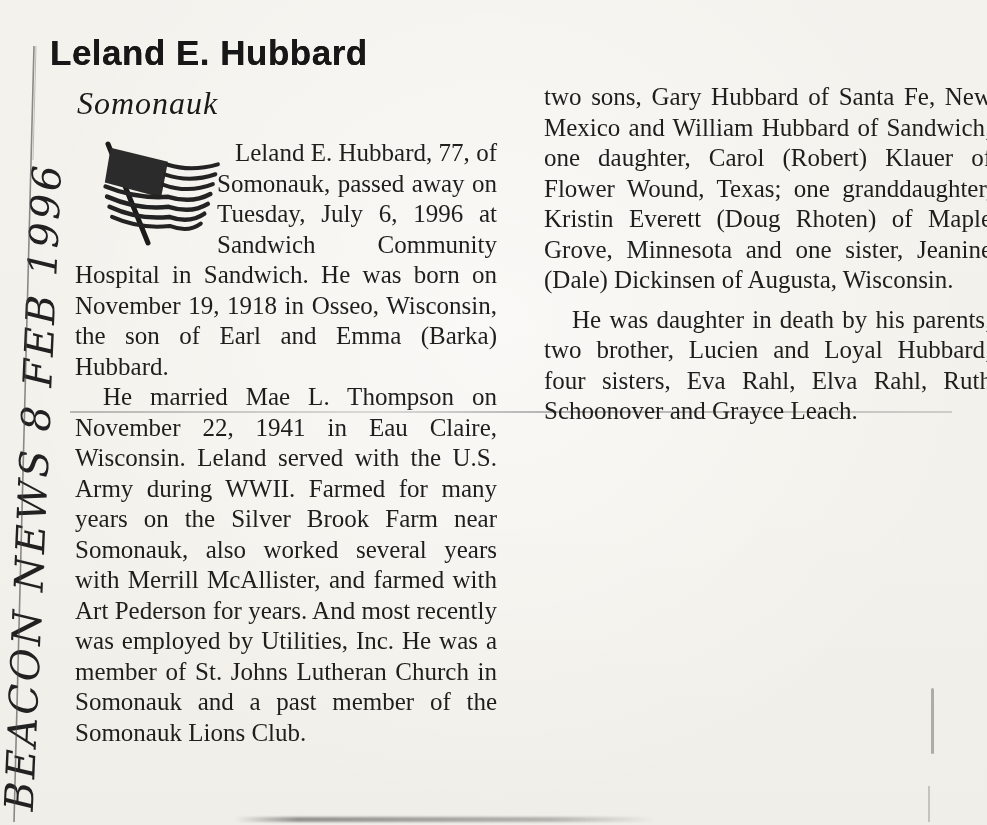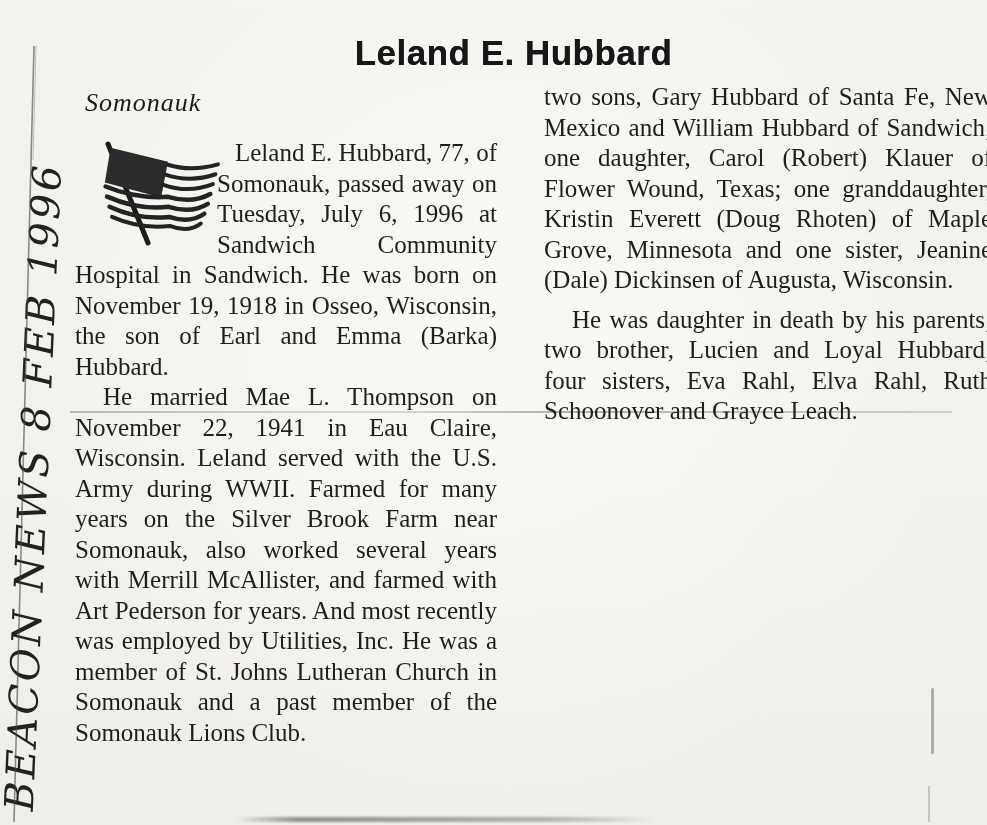--- a/index.html
+++ b/index.html
@@ -12,21 +12,21 @@
   }
   .page{
     position:relative;width:987px;height:825px;
     background:
       radial-gradient(ellipse at 50% 40%, rgba(255,255,255,.55), rgba(255,255,255,0) 70%),
       linear-gradient(180deg,#f4f2ed 0%,#f3f1eb 60%,#f0eee8 100%);
   }
   
   .headline{
     position:absolute;top:33px;left:0;right:0;
-    text-align:center;padding-left:40px;
+    text-align:left;padding-left:50px;
     font-family:"Liberation Sans", sans-serif;
     font-weight:bold;font-size:35px;letter-spacing:.5px;
     color:#171717;
     text-shadow:0 0 .6px #222;
   }
   
   .handwriting{
     position:absolute;left:-312px;top:459px;width:700px;height:56px;
     transform:rotate(-87.5deg);
     font-family:"DejaVu Serif", serif;
@@ -52,22 +52,22 @@
   .bottom-smudge{
     position:absolute;left:235px;top:817px;width:420px;height:5px;
     background:linear-gradient(90deg,rgba(70,70,70,0),rgba(70,70,70,.55) 15%,rgba(70,70,70,.35) 75%,rgba(70,70,70,0));
     filter:blur(1px);
   }
   
   .col{position:absolute;text-align:justify;font-size:25px;line-height:30.5px;}
   .col-left{left:75px;top:86px;width:422px;}
   .col-right{left:517px;top:82px;width:448px;margin-left:27px;}
   .location-heading{
-    font-style:italic;font-size:26px;line-height:34px;
-    text-align:left;letter-spacing:1px;margin:0 0 18px 10px;
+    font-style:italic;font-size:32px;line-height:34px;
+    text-align:left;letter-spacing:1px;margin:0 0 18px 2px;
     font-weight:500;color:#1b1a18;
   }
   .para{margin:0;}
   .indent{text-indent:28px;}
   .flag-wrap{
     float:left;width:132px;height:110px;margin:2px 10px 4px 0;
   }
   .first-para{text-indent:18px;}
   .col-right .para + .para{margin-top:9px;}
   .col-right .para.gap-lg{margin-top:17px;}

